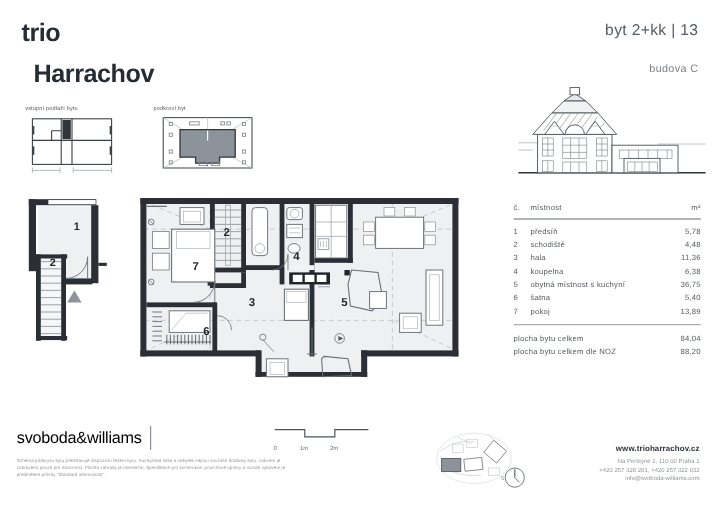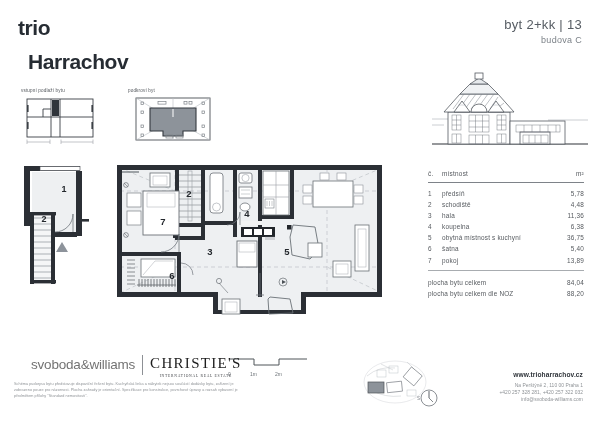--- a/index.html
+++ b/index.html
@@ -51,21 +51,21 @@
   }
   #header-right .unit {
     font-size: 13px;
     letter-spacing: 0.3px;
     color: #565c63;
     text-align: center;
   }
   #header-right .bldg {
     font-size: 9px;
     letter-spacing: 0.3px;
-    margin-top: 3px;
+    margin-top: 20px;
     color: #7c8288;
   }
 
   
   .inset-label {
     position: absolute;
     font-size: 4.6px;
     color: #55595e;
     letter-spacing: 0.15px;
   }
@@ -135,25 +135,24 @@
   
   #brand {
     position: absolute;
     left: 14px;
     top: 355px;
     display: flex;
     align-items: flex-start;
   }
   #brand .sw {
     font-size: 13.5px;
-    color: #737373;
+    color: #000000;
     letter-spacing: -0.2px;
     font-family: "Liberation Sans", sans-serif;
     padding-top: 2px;
-    margin-left: 17px;
   }
   #brand .divider {
     width: 1px;
     height: 20px;
     background: #8d9095;
     margin: 0 7px;
   }
   #brand .ch {
     text-align: center;
     padding-top: 1px;
@@ -670,24 +669,20 @@
 
     <circle cx="66" cy="42" r="8" fill="#ffffff" stroke="#6d7278" stroke-width="0.8"></circle>
     <path d="M66 35 L66 42" stroke="#4f5459" stroke-width="0.9"></path>
     <path d="M66 42 L70 46" stroke="#4f5459" stroke-width="0.7"></path>
     <text x="54" y="44" font-family="Liberation Sans, sans-serif" font-size="4.6" fill="#82878d">S</text>
   </svg>
 
   <div id="brand">
     <div class="sw">svoboda&amp;williams</div>
     <div class="divider"></div>
-    <div class="ch">
-      <span class="ch1">CHRISTIE'S</span>
-      <span class="ch2">INTERNATIONAL REAL ESTATE</span>
-    </div>
   </div>
 
   <div id="disclaimer">Schéma půdorysu bytu představuje dispoziční řešení bytu. Kuchyňská linka a nábytek nejsou součástí dodávky bytu, zařízení je zobrazeno pouze pro názornost. Plocha zahrady je orientační. Specifikace pro konstrukce, povrchové úpravy a rozsah vybavení je předmětem přílohy "Standard nemovitosti".</div>
 
   <div id="contact">
     <div class="web">www.trioharrachov.cz</div>
     <div class="lines">
       <div class="line">Na Perštýně 2, 110 00 Praha 1</div>
       <div class="line">+420 257 328 281, +420 257 322 032</div>
       <div class="line">info@svoboda-williams.com</div>

